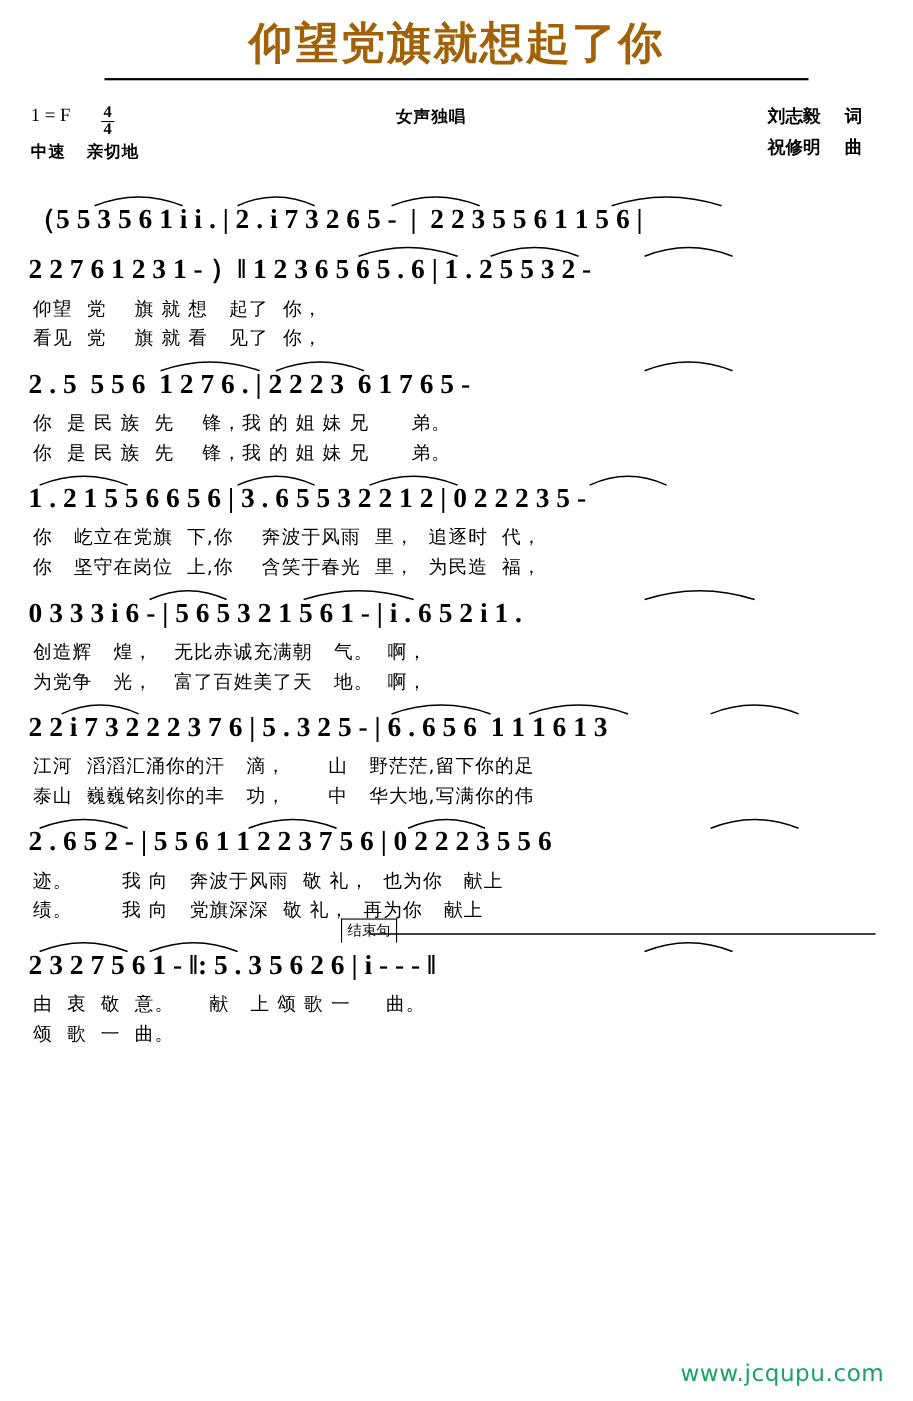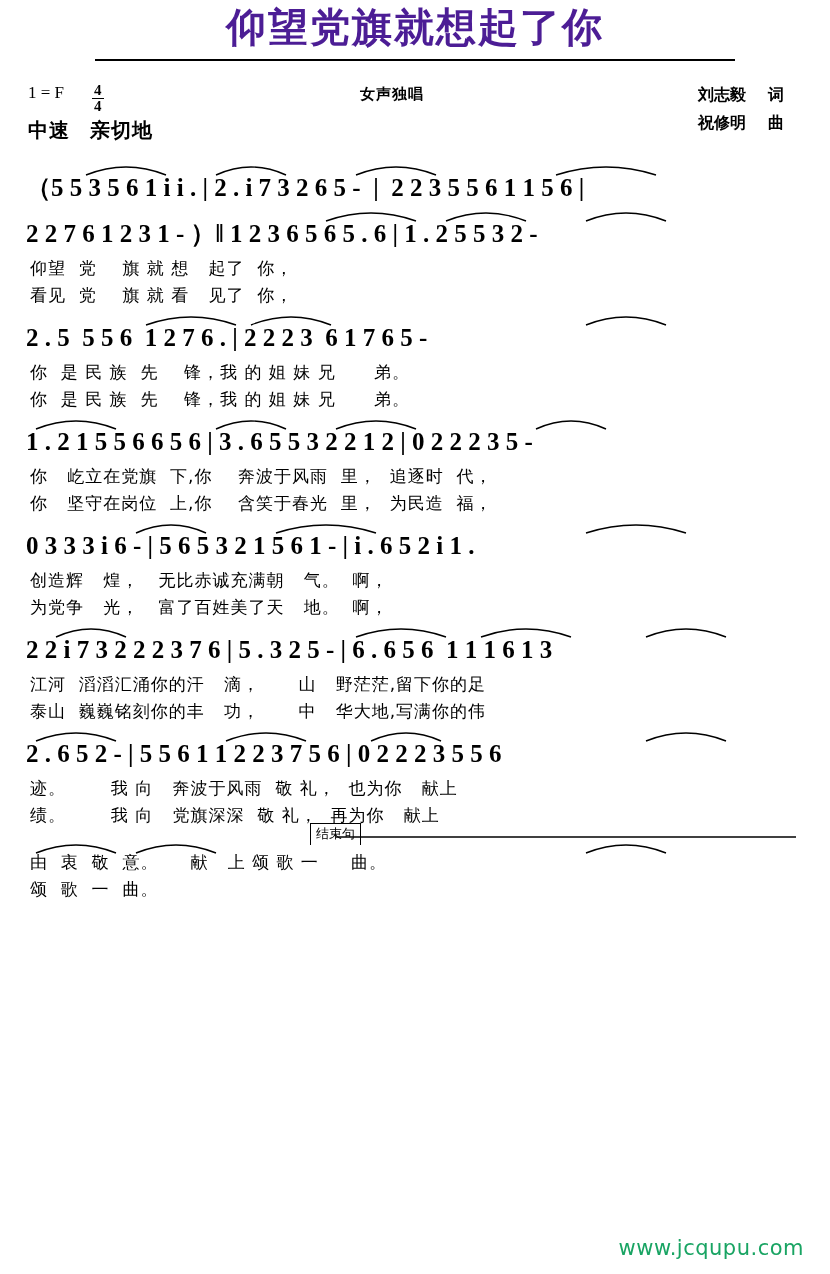--- a/index.html
+++ b/index.html
@@ -21,22 +21,22 @@
     height: 1274px;
   }
 
   
   .title {
     text-align: center;
     font-family: "DejaVu Sans", sans-serif;
     font-weight: bold;
     font-size: 40px;
     letter-spacing: 2px;
-    padding-top: 0;
-    color: #4c1d95;
+    padding-top: 12px;
+    color: #a16207;
   }
   .title-rule {
     width: 640px;
     height: 2px;
     background: #000;
     margin: 4px auto 0 auto;
   }
 
   
   .header {
@@ -70,21 +70,21 @@
     padding: 0 2px;
   }
   .frac .den {
     display: block;
     padding: 0 2px;
   }
   .tempo {
     position: absolute;
     left: 28px;
     top: 40px;
-    font-size: 20px;
+    font-size: 15px;
     font-weight: bold;
     letter-spacing: 1px;
   }
   .tempo span { margin-right: 14px; }
   .voice {
     position: absolute;
     left: 360px;
     top: 8px;
     font-size: 15px;
     font-weight: bold;
@@ -272,18 +272,19 @@
   </div>
 
   <div class="system">
     <div class="endbox" style="left:284px; top:-4px;">结束句</div>
     <svg class="slurs" width="780" height="26" viewBox="0 0 780 26" style="top:4px">
       <path d="M10 22 Q50 6 90 22" stroke="#000" stroke-width="1.4" fill="none"></path>
       <path d="M110 22 Q150 6 190 22" stroke="#000" stroke-width="1.4" fill="none"></path>
       <path d="M310 6 L770 6" stroke="#000" stroke-width="1.4" fill="none"></path>
       <path d="M560 22 Q600 6 640 22" stroke="#000" stroke-width="1.4" fill="none"></path>
     </svg>
+    <div class="notes" style="margin-top:8px">2 3 2 7 5 6 1 - ‖: 5 . 3 5 6 2 6 | i - - - ‖</div>
     <div class="lyrics">由  衷  敬  意。     献   上 颂 歌 一     曲。</div>
     <div class="lyrics second">颂  歌  一  曲。</div>
   </div>
 
   <div class="watermark">www.jcqupu.com</div>
 </div>
 
 </body></html>

